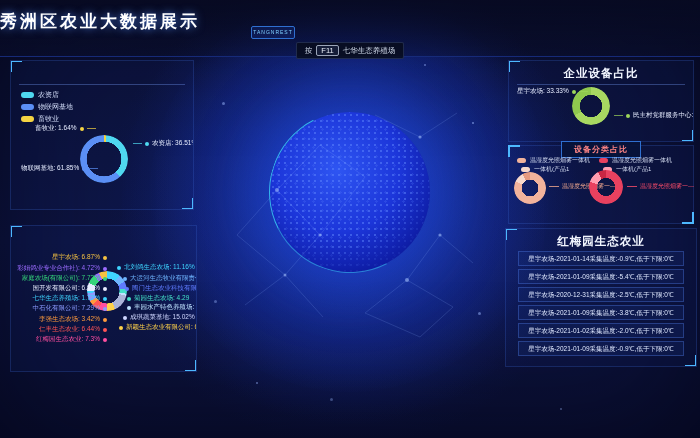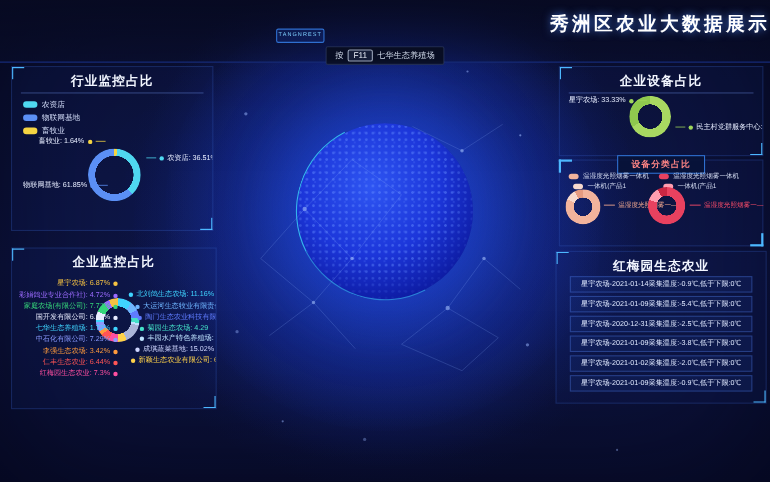--- a/index.html
+++ b/index.html
@@ -6,21 +6,21 @@
   .stage{position:relative;width:700px;height:438px;overflow:hidden;
     font-family:"Liberation Sans",sans-serif;
     background:
       radial-gradient(circle 230px at 350px 195px, rgba(45,95,255,.50), rgba(25,55,190,.28) 60%, rgba(20,40,150,0) 100%),
       radial-gradient(circle 340px at 350px 205px, rgba(25,55,200,.30), rgba(15,30,120,0) 72%),
       linear-gradient(180deg,#0a0e2e 0%,#0d1442 55%,#0a0f33 100%);
     box-shadow:inset 0 0 130px rgba(0,2,14,.6);}
   .topbar{position:absolute;left:0;top:0;width:700px;height:56px;
     background:linear-gradient(180deg,rgba(7,10,34,.9),rgba(9,14,44,.4));
     border-bottom:1px solid rgba(35,70,190,.55);}
-  .app-title{position:absolute;left:0;top:10px;width:700px;text-align:right;
+  .app-title{position:absolute;left:0;top:10px;width:700px;text-align:left;
     color:#ffffff;font-size:17px;font-weight:bold;letter-spacing:3px;
     text-shadow:0 0 8px rgba(80,140,255,.8);}
   .logo{position:absolute;left:251px;top:26px;width:42px;height:11px;
     border:1px solid #2f6fd0;border-radius:2px;color:#7fd0ff;font-size:5px;
     line-height:11px;text-align:center;letter-spacing:1px;overflow:hidden;
     background:rgba(20,50,140,.35);}
   .hint{position:absolute;left:0;top:42px;width:700px;display:flex;justify-content:center;}
   .hint-box{display:flex;align-items:center;gap:4px;background:rgba(8,12,30,.88);
     border:1px solid rgba(70,90,140,.4);padding:2px 8px;border-radius:2px;
     color:#cfd8e8;font-size:7.5px;}
@@ -128,21 +128,20 @@
   <div class="app-title">秀洲区农业大数据展示</div>
   <div class="hint">
     <div class="hint-box">
       <span>按</span>
       <span class="hint-key">F11</span>
       <span>七华生态养殖场</span>
     </div>
   </div>
 
   <div class="panel" style="left:10px;top:60px;width:182px;height:148px;">
-    <div class="panel-title">行业监控占比</div>
     <div class="divider" style="top:23px;"></div>
     <div class="legend-row" style="left:10px;top:29px;">
       <span class="swatch" style="background: rgb(79, 216, 240);"></span>
       <span class="legend-label">农资店</span>
     </div>
     <div class="legend-row" style="left:10px;top:41px;">
       <span class="swatch" style="background: rgb(91, 143, 245);"></span>
       <span class="legend-label">物联网基地</span>
     </div>
     <div class="legend-row" style="left:10px;top:53px;">
@@ -161,21 +160,20 @@
       <span>农资店: 36.51%</span>
     </div>
     <div class="lbl" style="left:10px;top:103px;">
       <span>物联网基地: 61.85%</span>
       <span class="dot" style="color: rgb(91, 143, 245);"></span>
       <span class="tick" style="color: rgb(91, 143, 245);"></span>
     </div>
   </div>
 
   <div class="panel" style="left:10px;top:225px;width:185px;height:145px;">
-    <div class="panel-title">企业监控占比</div>
     <div class="donut glow-multi" style="left: 76px; top: 45px; width: 40px; height: 40px; --hole: 62%; background: conic-gradient(rgb(63, 212, 255) 0deg, rgb(63, 212, 255) 38.4864deg, rgb(111, 181, 255) 38.4864deg, rgb(111, 181, 255) 62.6267deg, rgb(95, 124, 255) 62.6267deg, rgb(95, 124, 255) 83.3183deg, rgb(68, 224, 200) 83.3183deg, rgb(68, 224, 200) 98.1128deg, rgb(191, 227, 255) 98.1128deg, rgb(191, 227, 255) 103.975deg, rgb(170, 180, 216) 103.975deg, rgb(170, 180, 216) 155.774deg, rgb(255, 210, 74) 155.774deg, rgb(255, 210, 74) 179.465deg, rgb(255, 79, 160) 179.465deg, rgb(255, 79, 160) 204.64deg, rgb(255, 85, 85) 204.64deg, rgb(255, 85, 85) 226.849deg, rgb(255, 154, 60) 226.849deg, rgb(255, 154, 60) 238.644deg, rgb(139, 155, 255) 238.644deg, rgb(139, 155, 255) 263.784deg, rgb(63, 212, 255) 263.784deg, rgb(63, 212, 255) 269.715deg, rgb(232, 236, 255) 269.715deg, rgb(232, 236, 255) 293.407deg, rgb(53, 213, 122) 293.407deg, rgb(53, 213, 122) 320.031deg, rgb(155, 107, 255) 320.031deg, rgb(155, 107, 255) 336.308deg, rgb(245, 194, 66) 336.308deg, rgb(245, 194, 66) 360deg);"></div>
 
     <div class="lbl lbl-r" style="left:2px;top:27px;width:94px;">
       <span style="color: rgb(245, 194, 66);">星宇农场: 6.87%</span>
       <span class="dot" style="color: rgb(245, 194, 66);"></span>
     </div>
     <div class="lbl lbl-r" style="left:2px;top:38px;width:94px;">
       <span style="color: rgb(155, 107, 255);">彩娟鸽业专业合作社): 4.72%</span>
       <span class="dot" style="color: rgb(155, 107, 255);"></span>
     </div>

